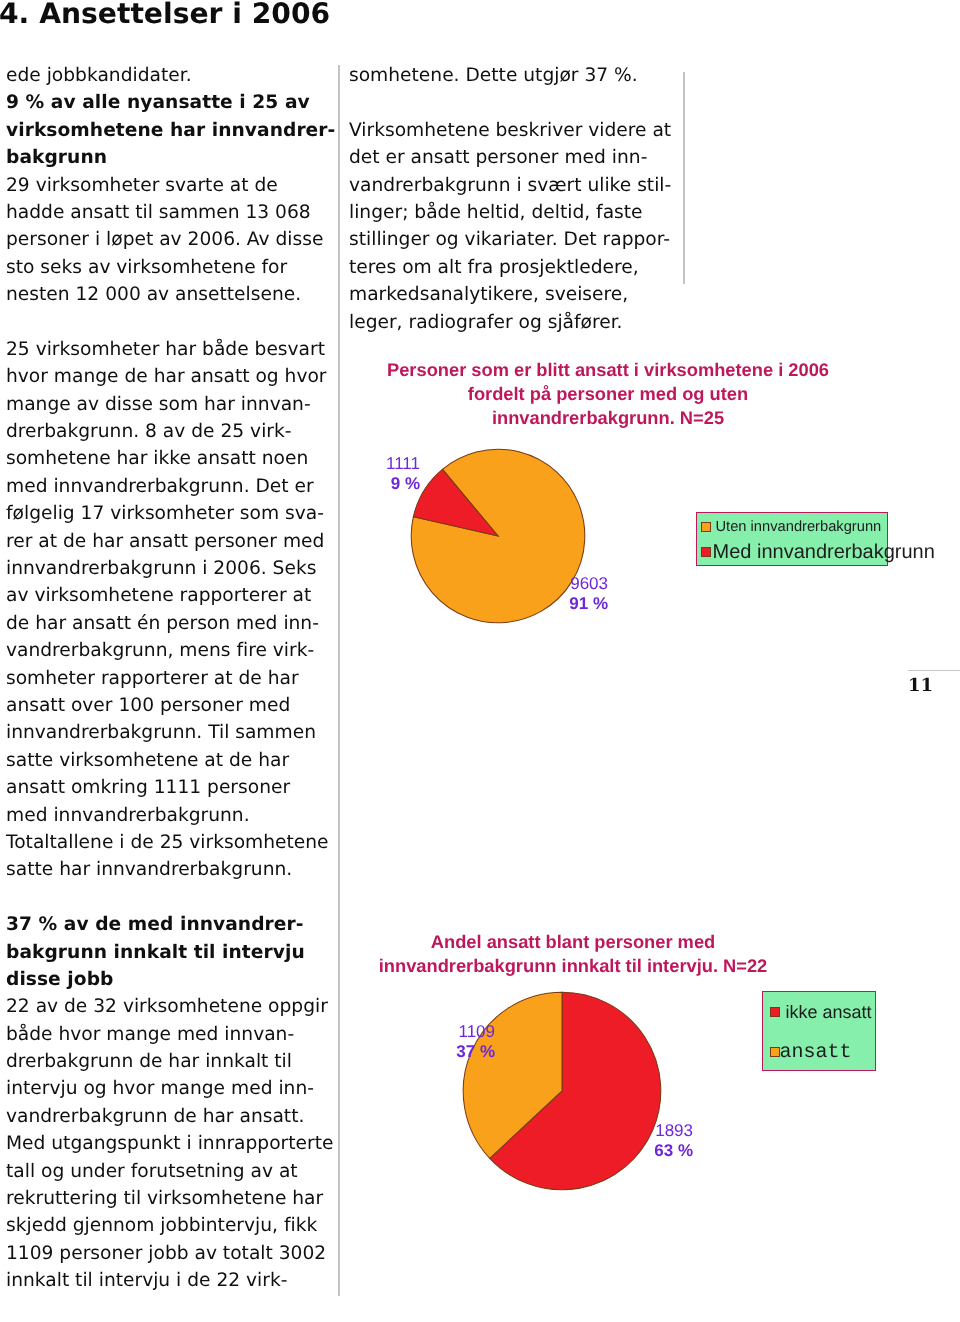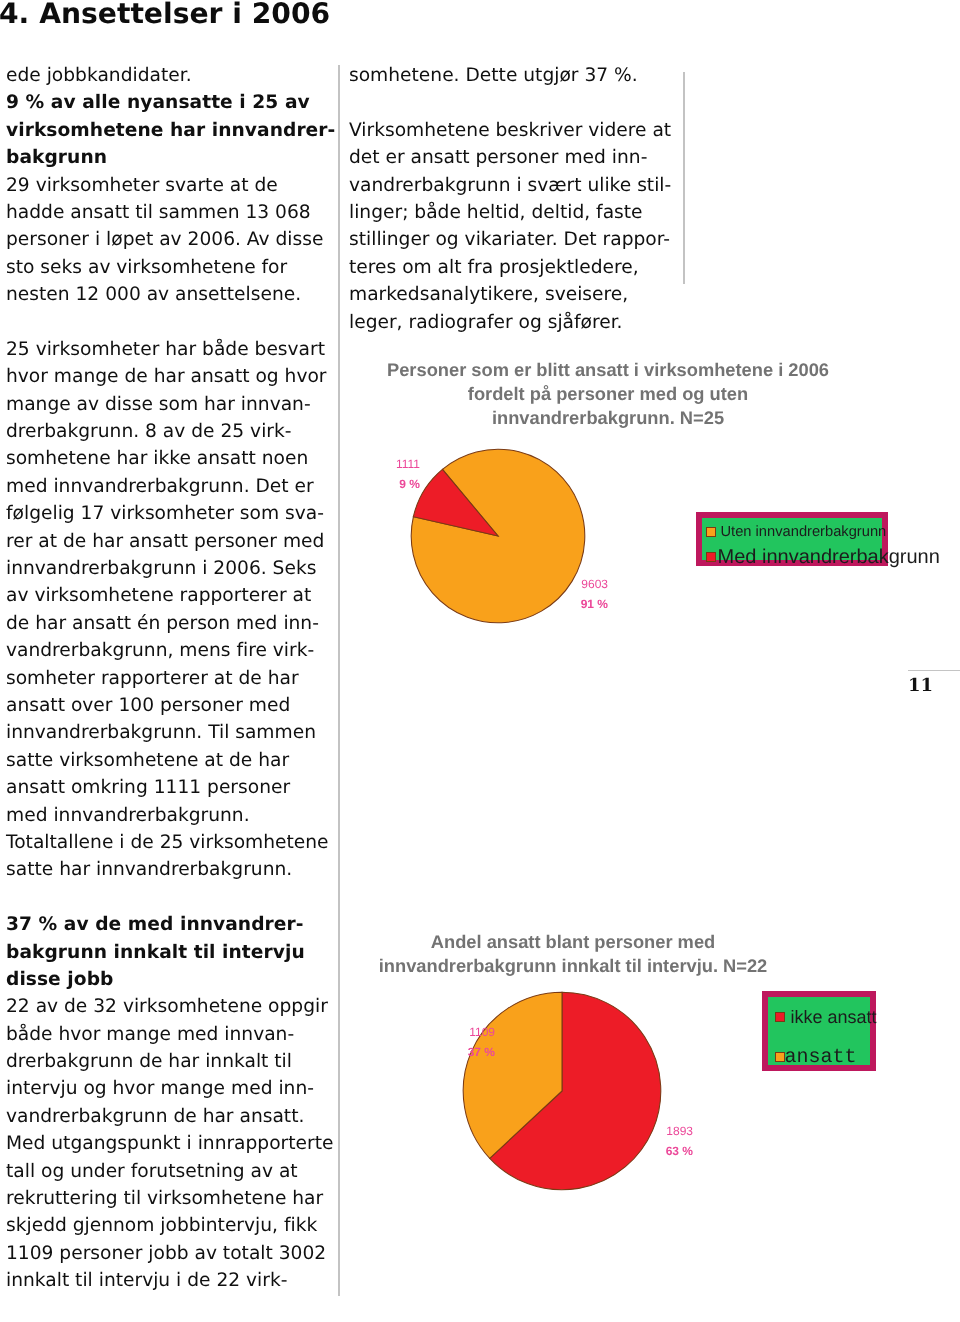--- a/index.html
+++ b/index.html
@@ -11,29 +11,29 @@
       color:#0d0d0d;font-family:"DejaVu Sans",sans-serif;white-space:nowrap;}
 
   .vrule{position:absolute;background:#c3c3c3;width:2px;}
 
   .textcol{position:absolute;font-size:18.65px;color:#101010;font-variant-ligatures:none;font-feature-settings:"liga" 0,"clig" 0;}
   .textcol .ln{height:27.4px;line-height:27.4px;white-space:nowrap;}
   .textcol .ln.b{font-weight:bold;letter-spacing:0.05px;}
   .textcol .gap{height:27.4px;}
 
   .ctitle{position:absolute;font-family:"Liberation Sans",sans-serif;font-weight:bold;
-      font-size:18.3px;line-height:23.8px;color:#737373;text-align:center;}
+      font-size:18.3px;line-height:23.8px;color:#be185d;text-align:center;}
 
-  .legend{position:absolute;border:6px solid #be185d;background:#22c55e;box-sizing:border-box;}
+  .legend{position:absolute;border:1px solid #be185d;background:#86efac;box-sizing:border-box;}
   .legend .row{display:flex;align-items:center;}
   .legend .sw{display:block;box-sizing:border-box;flex:0 0 auto;}
   .legend .lab{font-family:"Liberation Sans",sans-serif;color:#1c1c1c;white-space:nowrap;}
 
-  .plabel{position:absolute;font-family:"Liberation Sans",sans-serif;font-size:12px;
-      color:#ec4899;line-height:20.2px;white-space:nowrap;}
+  .plabel{position:absolute;font-family:"Liberation Sans",sans-serif;font-size:17px;
+      color:#6d28d9;line-height:20.2px;white-space:nowrap;}
   .plabel .pct{font-weight:bold;}
 
   #pagerule{position:absolute;background:#c4c4c4;height:1px;}
   #pagenum{position:absolute;font-family:"DejaVu Serif",serif;font-weight:bold;
       font-size:18px;color:#111;white-space:nowrap;}
 </style>
 </head>
 <body>
 
 <div class="page">

